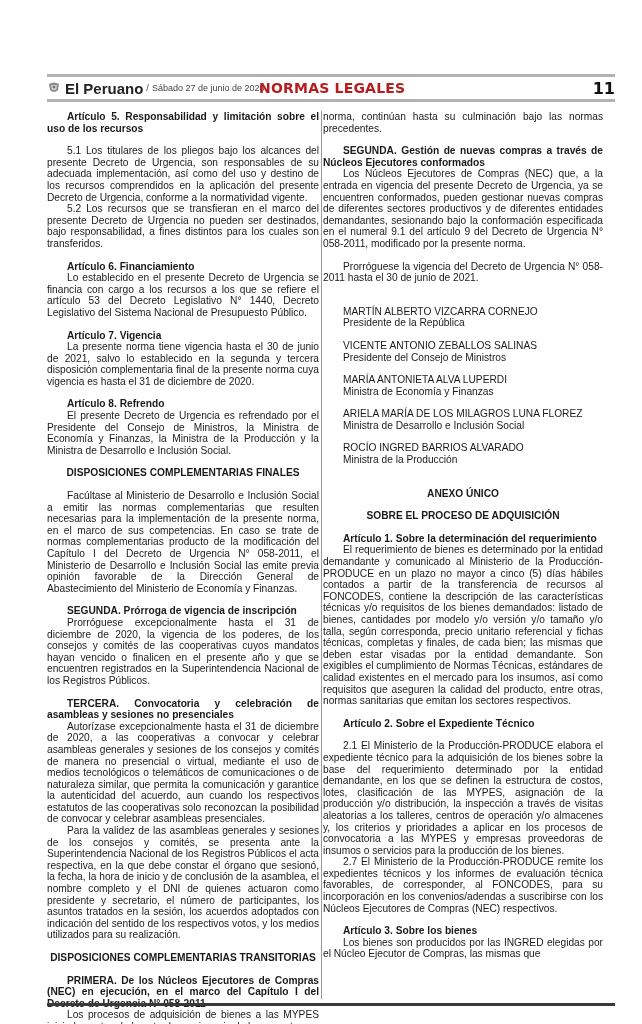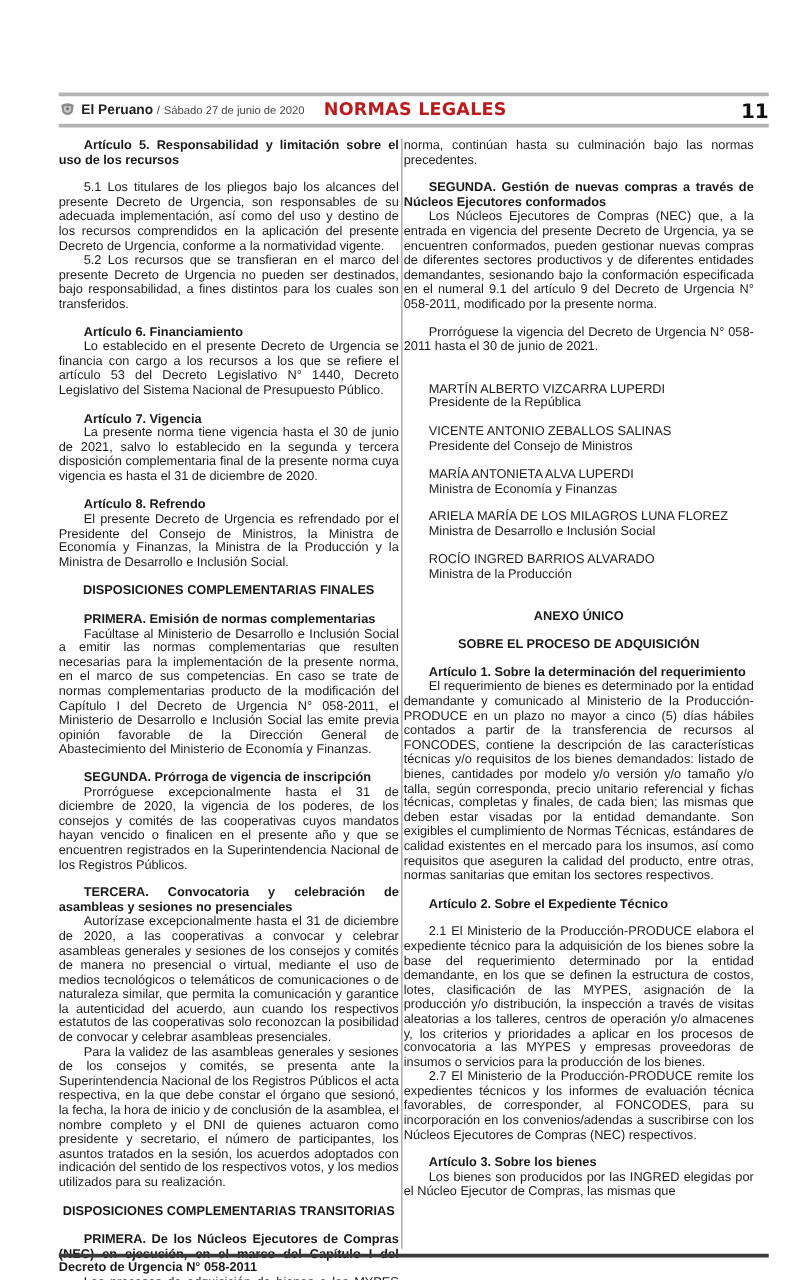--- a/index.html
+++ b/index.html
@@ -2,21 +2,21 @@
 <html><head>
 <meta charset="utf-8">
 <style>
   html, body { margin: 0; padding: 0; background: #ffffff; }
   body { width: 642px; height: 1024px; position: relative; overflow: hidden;
          font-family: "Liberation Sans", sans-serif; color: #1a1a1a; }
   .page { position: absolute; left: 47px; top: 74px; width: 568px; }
   .rule { height: 3px; background: #b3b3b3; width: 100%; }
   .header { display: flex; align-items: center; height: 22px; position: relative; }
   .h-left { display: flex; align-items: center; font-size: 9px; color: #333; }
-  .h-left .brand { font-weight: bold; font-size: 11px; color: #222; margin-left: 4px; }
+  .h-left .brand { font-weight: bold; font-size: 15px; color: #222; margin-left: 4px; }
   .h-left .date { margin-left: 3px; color: #444; font-size: 9px; }
   .h-center { position: absolute; left: 212px; font-weight: bold; font-size: 14px; letter-spacing: 0.2px; color: #b91c1c; font-family: "DejaVu Sans", sans-serif; }
   .h-right { position: absolute; right: 0; font-weight: bold; font-size: 16px; color: #111; font-family: "DejaVu Sans", sans-serif; }
   .logo { width: 14px; height: 14px; display: inline-block; }
   .columns { position: relative; display: flex; margin-top: 3px; height: 900px; }
   .col { font-size: 10.2px; line-height: 11.6px; text-align: justify; }
   .col-left { width: 272px; padding-right: 2px; }
   .col-right { width: 280px; margin-left: 2px; }
   .divider { position: absolute; left: 274px; top: 6px; width: 1px; height: 888px; background: #9a9a9a; }
   p { margin: 0; }
@@ -61,21 +61,20 @@
       <p class="ind">Lo establecido en el presente Decreto de Urgencia se financia con cargo a los recursos a los que se refiere el artículo 53 del Decreto Legislativo N° 1440, Decreto Legislativo del Sistema Nacional de Presupuesto Público.</p>
       <div class="gap"></div>
       <p class="heading">Artículo 7. Vigencia</p>
       <p class="ind">La presente norma tiene vigencia hasta el 30 de junio de 2021, salvo lo establecido en la segunda y tercera disposición complementaria final de la presente norma cuya vigencia es hasta el 31 de diciembre de 2020.</p>
       <div class="gap"></div>
       <p class="heading">Artículo 8. Refrendo</p>
       <p class="ind">El presente Decreto de Urgencia es refrendado por el Presidente del Consejo de Ministros, la Ministra de Economía y Finanzas, la Ministra de la Producción y la Ministra de Desarrollo e Inclusión Social.</p>
       <div class="gap"></div>
       <p class="center-h">DISPOSICIONES COMPLEMENTARIAS FINALES</p>
       <div class="gap"></div>
-      <p class="heading">PRIMERA. Emisión de normas complementarias</p>
       <p class="ind">Facúltase al Ministerio de Desarrollo e Inclusión Social a emitir las normas complementarias que resulten necesarias para la implementación de la presente norma, en el marco de sus competencias. En caso se trate de normas complementarias producto de la modificación del Capítulo I del Decreto de Urgencia N° 058-2011, el Ministerio de Desarrollo e Inclusión Social las emite previa opinión favorable de la Dirección General de Abastecimiento del Ministerio de Economía y Finanzas.</p>
       <div class="gap"></div>
       <p class="heading">SEGUNDA. Prórroga de vigencia de inscripción</p>
       <p class="ind">Prorróguese excepcionalmente hasta el 31 de diciembre de 2020, la vigencia de los poderes, de los consejos y comités de las cooperativas cuyos mandatos hayan vencido o finalicen en el presente año y que se encuentren registrados en la Superintendencia Nacional de los Registros Públicos.</p>
       <div class="gap"></div>
       <p class="heading">TERCERA. Convocatoria y celebración de asambleas y sesiones no presenciales</p>
       <p class="ind">Autorízase excepcionalmente hasta el 31 de diciembre de 2020, a las cooperativas a convocar y celebrar asambleas generales y sesiones de los consejos y comités de manera no presencial o virtual, mediante el uso de medios tecnológicos o telemáticos de comunicaciones o de naturaleza similar, que permita la comunicación y garantice la autenticidad del acuerdo, aun cuando los respectivos estatutos de las cooperativas solo reconozcan la posibilidad de convocar y celebrar asambleas presenciales.</p>
       <p class="ind">Para la validez de las asambleas generales y sesiones de los consejos y comités, se presenta ante la Superintendencia Nacional de los Registros Públicos el acta respectiva, en la que debe constar el órgano que sesionó, la fecha, la hora de inicio y de conclusión de la asamblea, el nombre completo y el DNI de quienes actuaron como presidente y secretario, el número de participantes, los asuntos tratados en la sesión, los acuerdos adoptados con indicación del sentido de los respectivos votos, y los medios utilizados para su realización.</p>
       <div class="gap"></div>
       <p class="center-h">DISPOSICIONES COMPLEMENTARIAS TRANSITORIAS</p>
@@ -90,21 +89,21 @@
       <div class="gap-s"></div>
       <p>norma, continúan hasta su culminación bajo las normas precedentes.</p>
       <div class="gap"></div>
       <p class="heading">SEGUNDA. Gestión de nuevas compras a través de Núcleos Ejecutores conformados</p>
       <p class="ind">Los Núcleos Ejecutores de Compras (NEC) que, a la entrada en vigencia del presente Decreto de Urgencia, ya se encuentren conformados, pueden gestionar nuevas compras de diferentes sectores productivos y de diferentes entidades demandantes, sesionando bajo la conformación especificada en el numeral 9.1 del artículo 9 del Decreto de Urgencia N° 058-2011, modificado por la presente norma.</p>
       <div class="gap"></div>
       <p class="ind">Prorróguese la vigencia del Decreto de Urgencia N° 058-2011 hasta el 30 de junio de 2021.</p>
       <div class="gap"></div>
       <div class="gap"></div>
       <div class="sig">
-        <p>MARTÍN ALBERTO VIZCARRA LUPERDI</p>
+        <p>MARTÍN ALBERTO VIZCARRA CORNEJO</p>
         <p>Presidente de la República</p>
       </div>
       <div class="gap"></div>
       <div class="sig">
         <p>VICENTE ANTONIO ZEBALLOS SALINAS</p>
         <p>Presidente del Consejo de Ministros</p>
       </div>
       <div class="gap"></div>
       <div class="sig">
         <p>MARÍA ANTONIETA ALVA LUPERDI</p>

